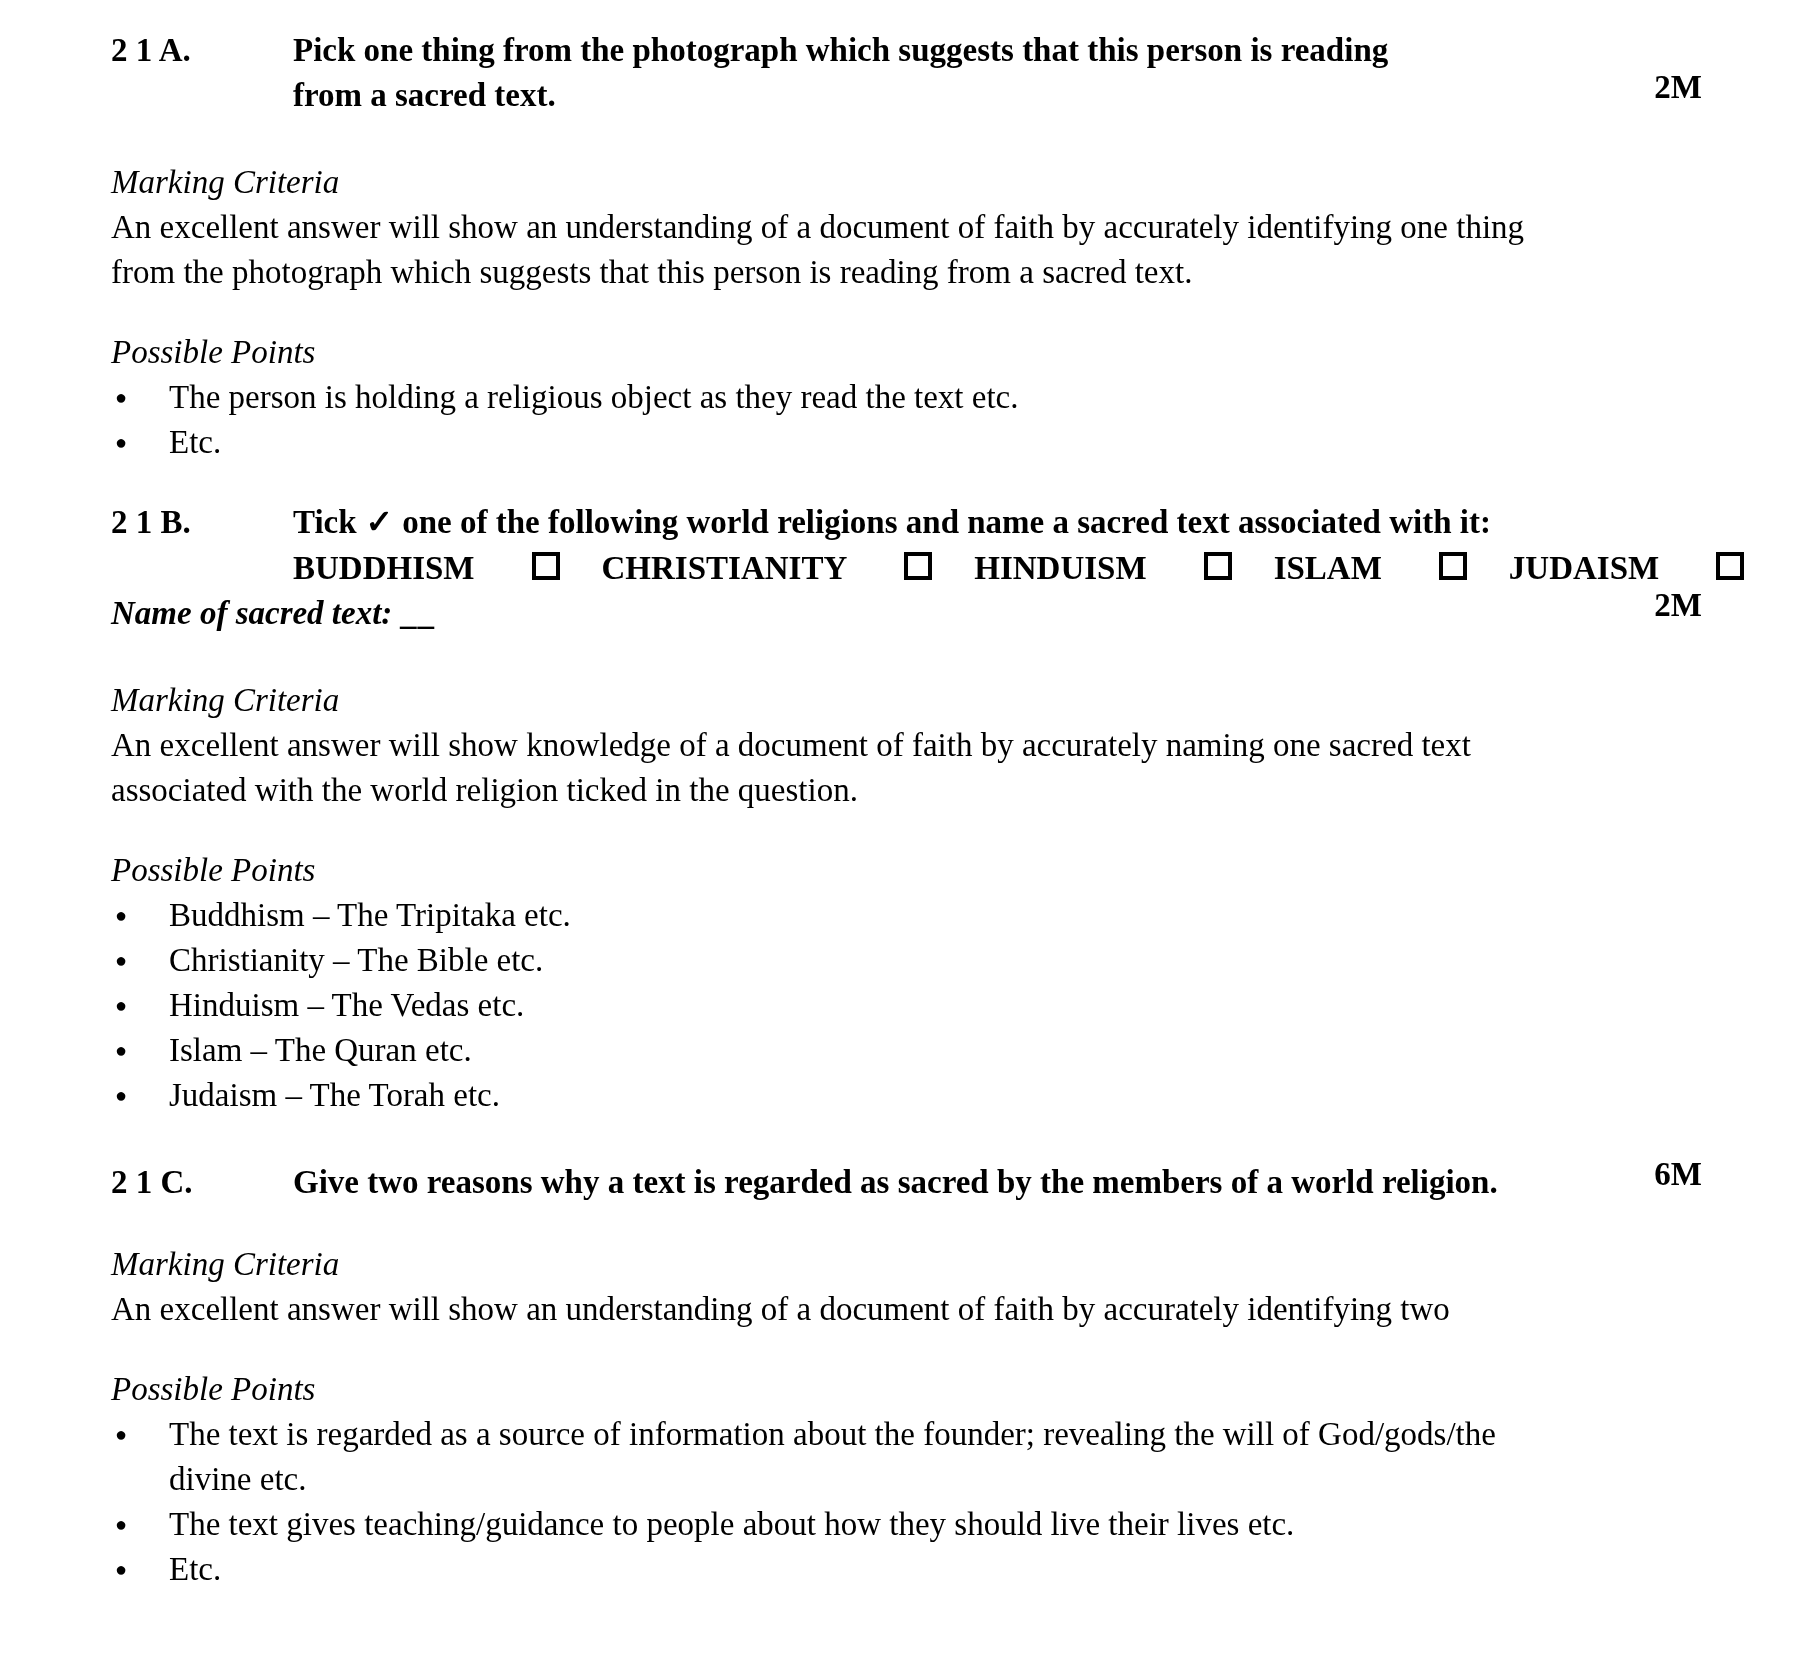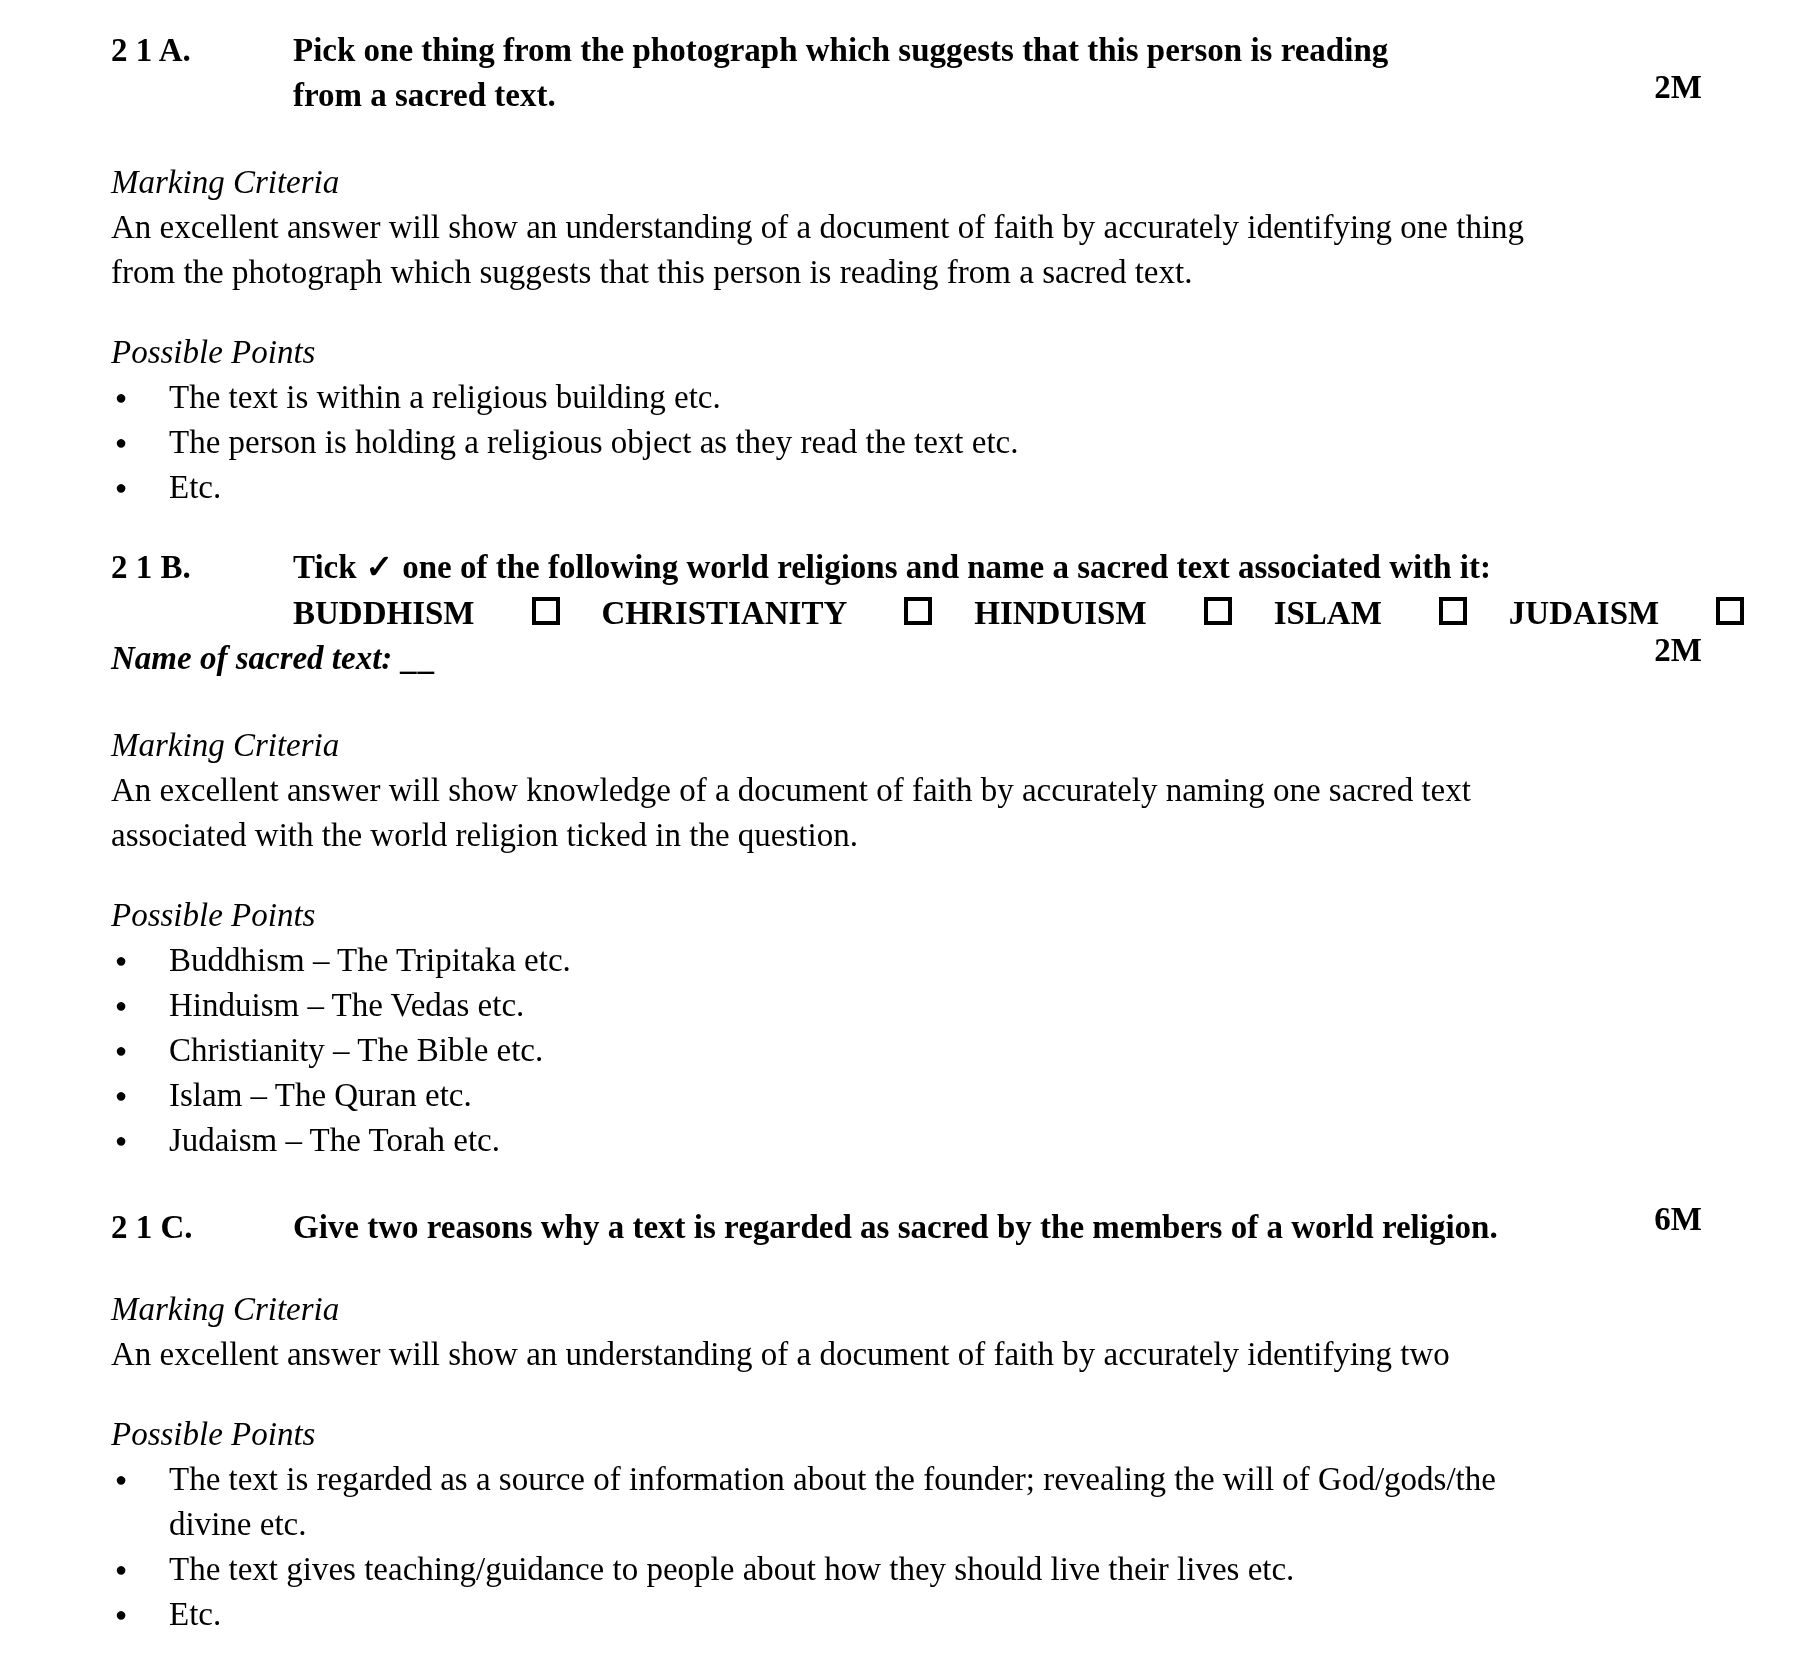--- a/index.html
+++ b/index.html
@@ -80,21 +80,20 @@
   </div>
 
   <div class="crit-head mt-crit">Marking Criteria</div>
   <div class="para">
     <div class="line">An excellent answer will show an understanding of a document of faith by accurately identifying one thing</div>
     <div class="line">from the photograph which suggests that this person is reading from a sacred text.</div>
   </div>
 
   <div class="crit-head mt-pp">Possible Points</div>
   <ul class="points">
-    <li>The text is within a religious building etc.</li>
     <li>The person is holding a religious object as they read the text etc.</li>
     <li>Etc.</li>
   </ul>
 </section>
 
 <section class="mt-sec-b">
   <div class="q-row">
     <div class="q-num">2 1 B.</div>
     <div class="q-body">
       <div class="q-prompt"><span>Tick</span><span class="tick">✓</span><span>one of the following world religions and name a sacred text associated with it:</span></div>
@@ -131,22 +130,22 @@
 
   <div class="crit-head mt-crit">Marking Criteria</div>
   <div class="para">
     <div class="line">An excellent answer will show knowledge of a document of faith by accurately naming one sacred text</div>
     <div class="line">associated with the world religion ticked in the question.</div>
   </div>
 
   <div class="crit-head mt-pp">Possible Points</div>
   <ul class="points">
     <li>Buddhism – The Tripitaka etc.</li>
+    <li>Christianity – The Bible etc.</li>
     <li>Hinduism – The Vedas etc.</li>
-    <li>Christianity – The Bible etc.</li>
     <li>Islam – The Quran etc.</li>
     <li>Judaism – The Torah etc.</li>
   </ul>
 </section>
 
 <section class="mt-sec-c">
   <div class="q-row">
     <div class="q-num">2 1 C.</div>
     <div class="q-body">
       <div class="q-prompt">Give two reasons why a text is regarded as sacred by the members of a world religion.</div>

